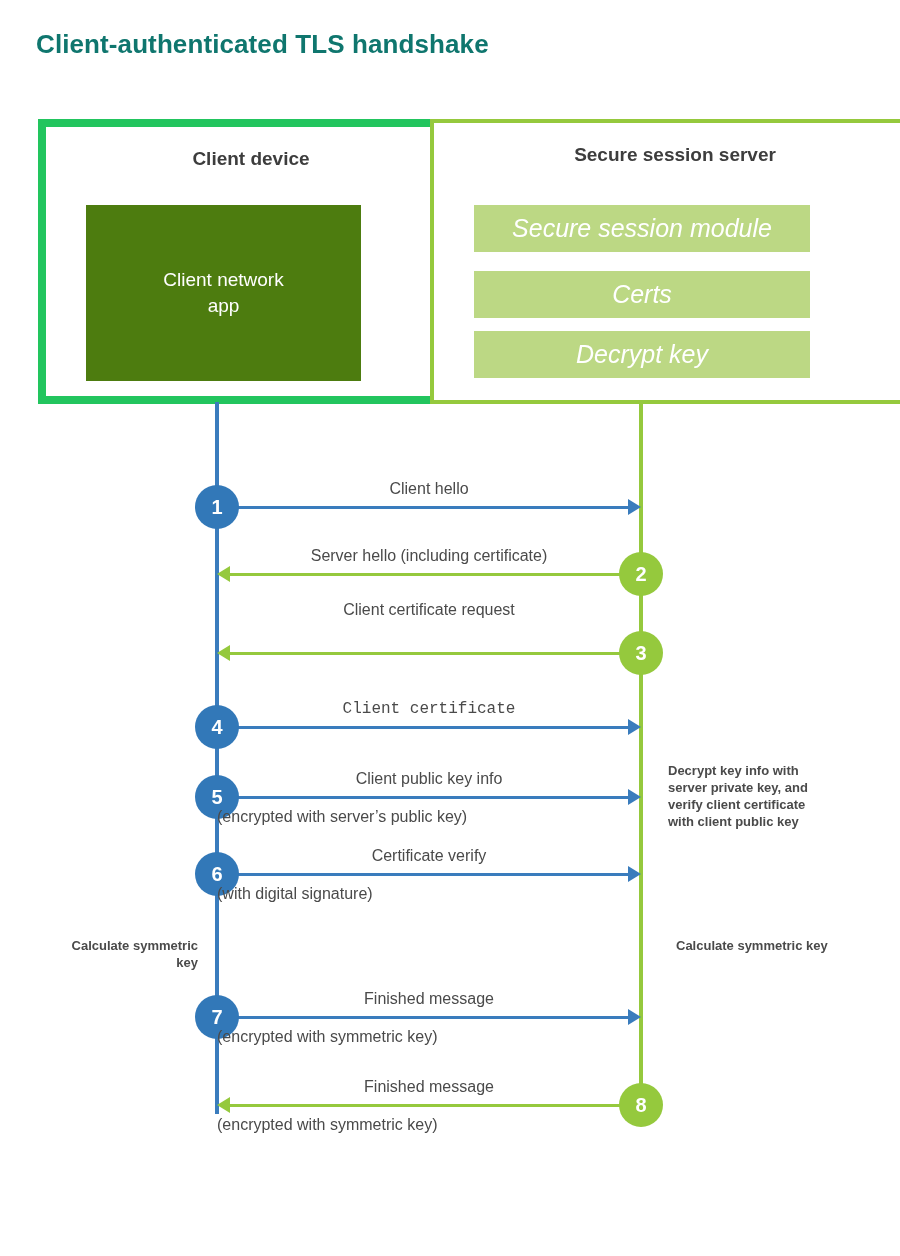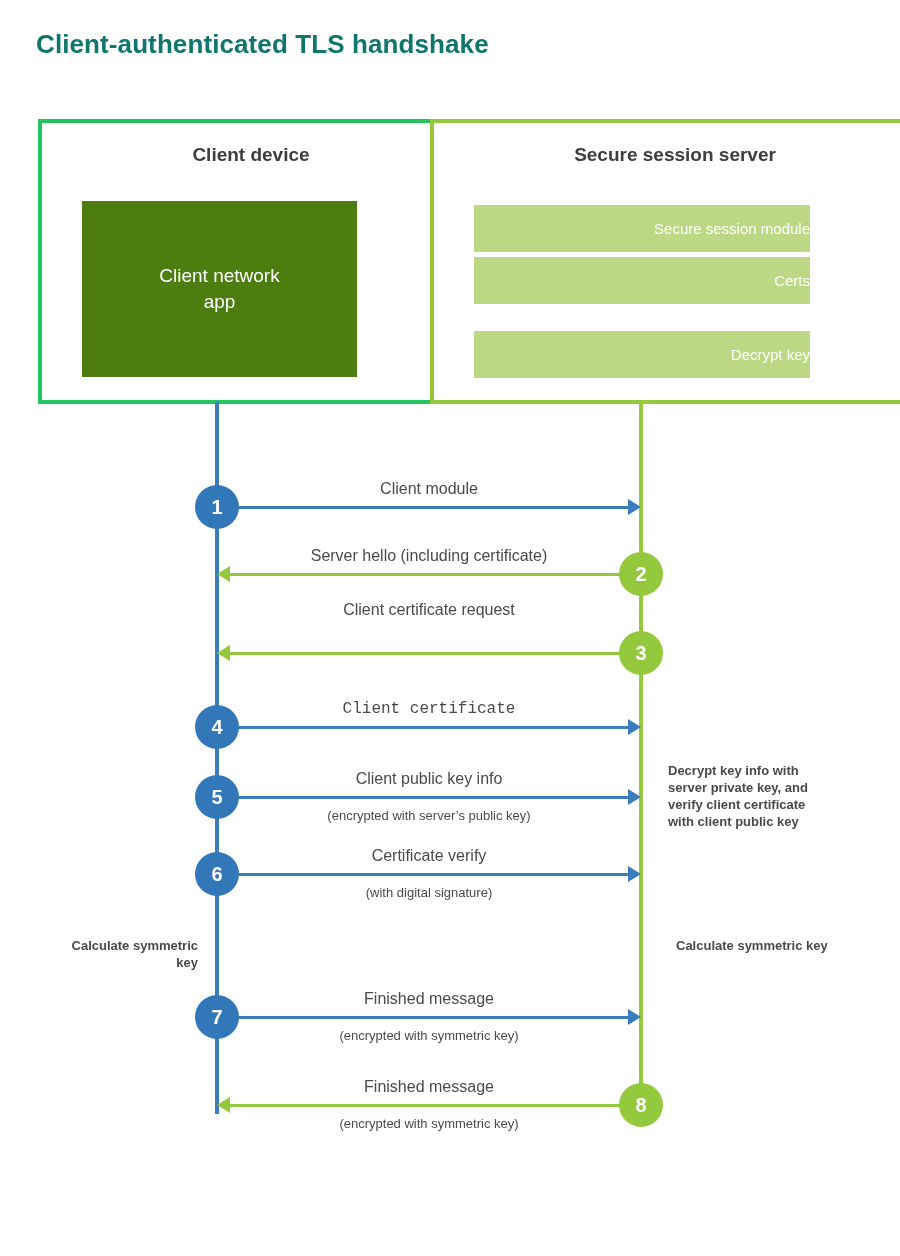--- a/index.html
+++ b/index.html
@@ -35,21 +35,21 @@
   .actor-box {
     position: absolute;
     background: #ffffff;
     box-sizing: border-box;
   }
   .actor-box.client {
     left: 38px;
     top: 119px;
     width: 426px;
     height: 285px;
-    border: 4px solid #22c55e;
+    border: 8px solid #22c55e;
   }
   .actor-box.server {
     left: 430px;
     top: 119px;
     width: 490px;
     height: 285px;
     border: 4px solid #95c93d;
   }
   .actor-title {
     position: absolute;
@@ -79,29 +79,30 @@
     text-align: center;
     box-sizing: border-box;
   }
   .server-module {
     position: absolute;
     left: 40px;
     width: 336px;
     height: 47px;
     background: #bcd884;
     color: #ffffff;
-    font-size: 15px;
+    font-size: 25px;
     display: flex;
     align-items: center;
-    justify-content: flex-end;
-    text-align: center;
-    box-sizing: border-box;
+    justify-content: center;
+    text-align: center;
+    box-sizing: border-box;
+    font-style: italic;
   }
   .server-module.m0 { top: 82px; }
-  .server-module.m1 { top: 134px; }
+  .server-module.m1 { top: 148px; }
   .server-module.m2 { top: 208px; }
 
   
   .lifeline {
     position: absolute;
     width: 4px;
   }
   .lifeline.client {
     left: 215px;
     top: 402px;
@@ -133,22 +134,22 @@
 
   .msg-label {
     position: absolute;
     text-align: center;
     font-size: 16px;
     color: #4a4a4a;
     white-space: nowrap;
   }
   .msg-sublabel {
     position: absolute;
-    text-align: center;
-    font-size: 13px;
+    text-align: left;
+    font-size: 16px;
     color: #4a4a4a;
     white-space: nowrap;
   }
 
   
   .step-circle {
     position: absolute;
     width: 44px;
     height: 44px;
     border-radius: 50%;
@@ -201,21 +202,21 @@
     </div>
   </div>
 
   <div class="lifeline client"></div>
   <div class="lifeline server"></div>
 
   <div id="messages-layer">
       <div class="msg-line blue" style="left: 217px; width: 413px; top: 506px;"></div>
       <div class="arrowhead right blue" style="top: 499px; left: 628px;"></div>
       <div class="step-circle blue" style="left: 195px; top: 485px;">1</div>
-      <div class="msg-label" style="left: 217px; width: 424px; top: 480px;">Client module</div>
+      <div class="msg-label" style="left: 217px; width: 424px; top: 480px;">Client hello</div>
       <div class="msg-line green" style="left: 228px; width: 413px; top: 573px;"></div>
       <div class="arrowhead left green" style="top: 566px; left: 217px;"></div>
       <div class="step-circle green" style="left: 619px; top: 552px;">2</div>
       <div class="msg-label" style="left: 217px; width: 424px; top: 547px;">Server hello (including certificate)</div>
       <div class="msg-line green" style="left: 228px; width: 413px; top: 652px;"></div>
       <div class="arrowhead left green" style="top: 645px; left: 217px;"></div>
       <div class="step-circle green" style="left: 619px; top: 631px;">3</div>
       <div class="msg-label" style="left: 217px; width: 424px; top: 601px;">Client certificate request</div>
       <div class="msg-line blue" style="left: 217px; width: 413px; top: 726px;"></div>
       <div class="arrowhead right blue" style="top: 719px; left: 628px;"></div>

